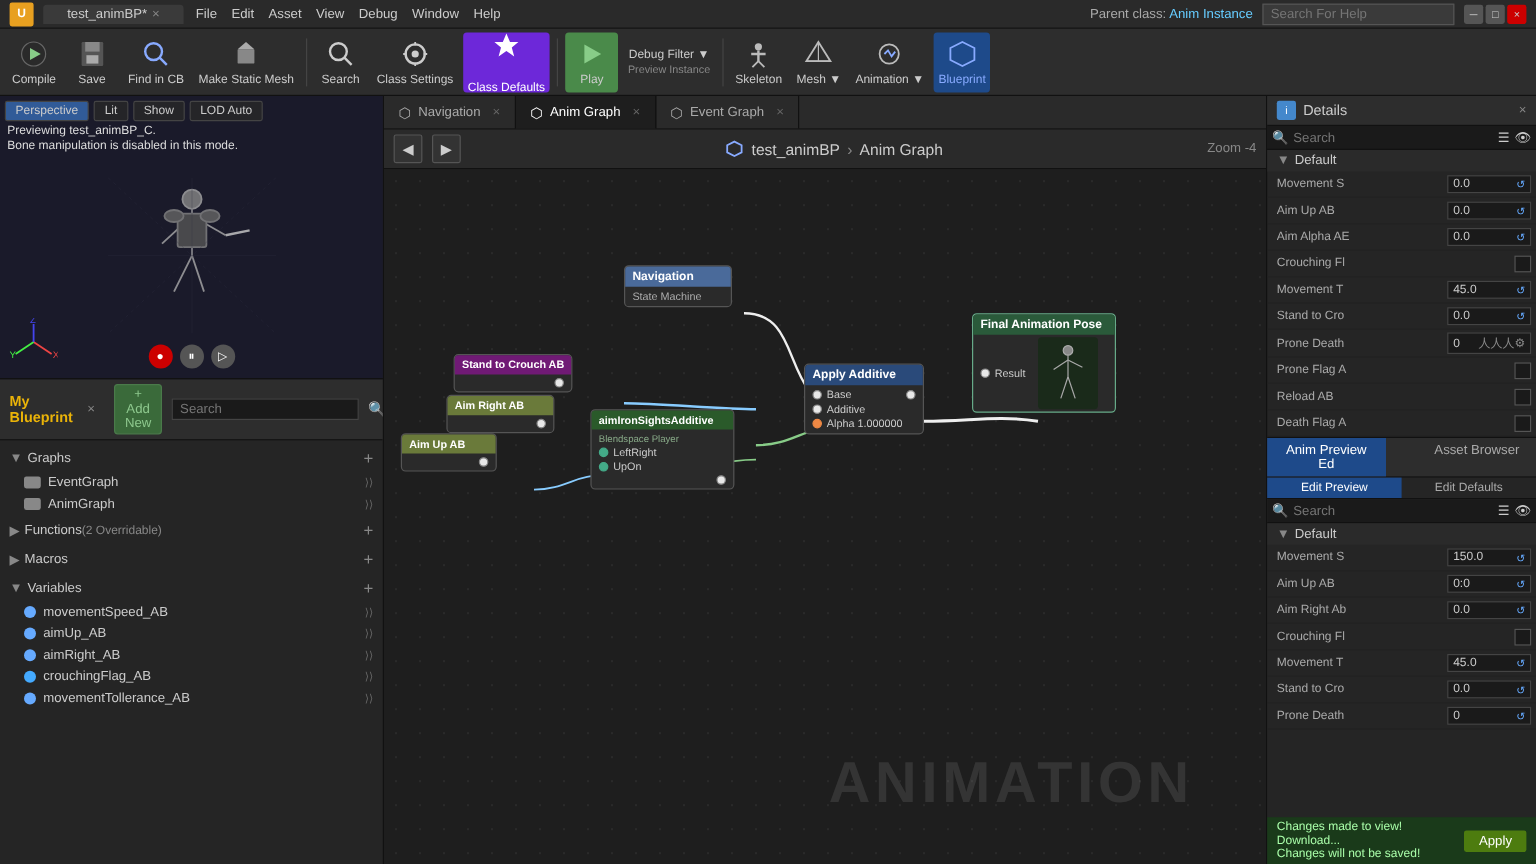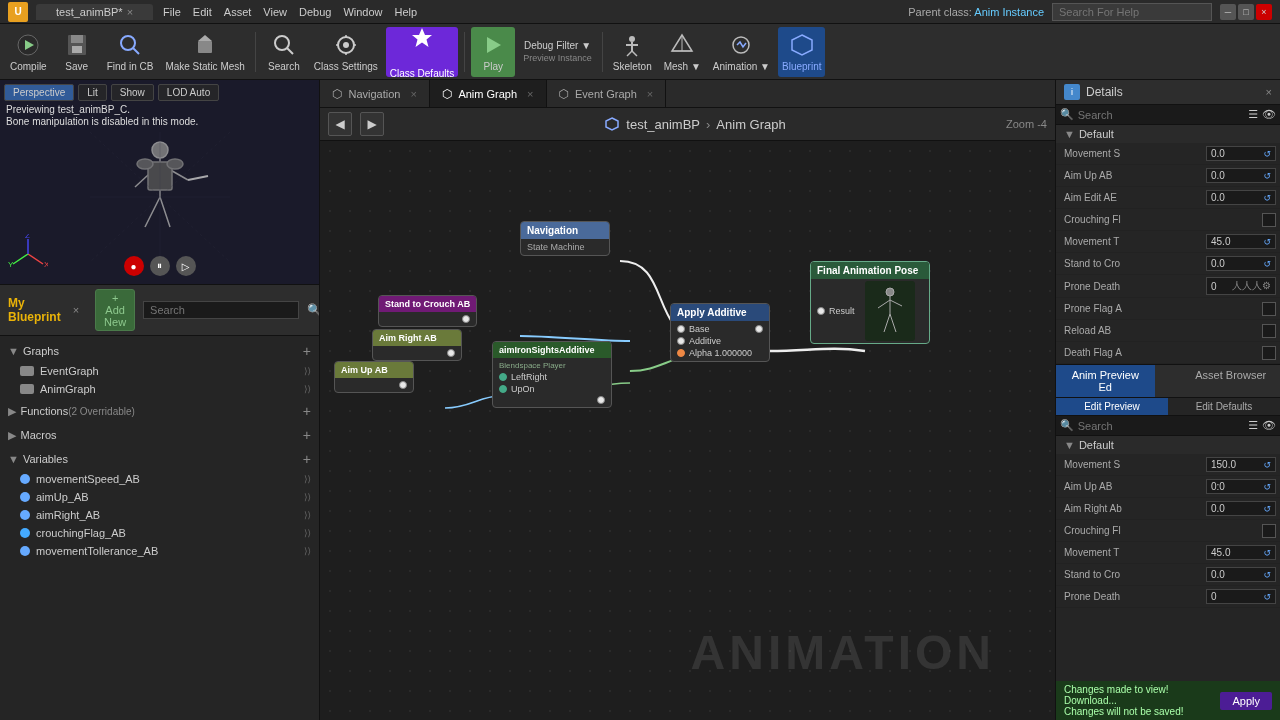--- a/index.html
+++ b/index.html
@@ -25,21 +25,21 @@
     .toolbar-btn .icon { width: 28px; height: 28px; display: flex; align-items: center; justify-content: center; }
     .toolbar-btn.active { background: #e8a020; color: #fff; }
     .toolbar-sep { width: 1px; height: 40px; background: #444; margin: 0 2px; }
     .play-btn { background: #4a8a4a; border-radius: 3px; }
 
     
     #main { display: flex; height: calc(720px - 24px - 56px); }
 
     
     #left-panel { width: 320px; display: flex; flex-direction: column; background: #252525; border-right: 1px solid #111; }
-    #viewport { height: 205px; background: #1a1a2a; position: relative; overflow: hidden; border-bottom: 1px solid #111; }
+    #viewport { height: 236px; background: #1a1a2a; position: relative; overflow: hidden; border-bottom: 1px solid #111; }
     #viewport .vp-toolbar { position: absolute; top: 4px; left: 4px; right: 4px; display: flex; gap: 4px; z-index: 2; }
     .vp-btn { background: rgba(40,40,40,0.85); border: 1px solid #444; color: #ccc; padding: 2px 8px; font-size: 10px; cursor: pointer; border-radius: 2px; }
     .vp-btn.active { background: rgba(60,120,200,0.7); }
     #viewport .preview-text { position: absolute; top: 24px; left: 6px; font-size: 10px; color: #ddd; z-index: 2; }
     #viewport .bone-text { position: absolute; top: 36px; left: 6px; font-size: 10px; color: #ddd; z-index: 2; }
     #viewport .char-area { position: absolute; bottom: 20px; left: 30px; right: 30px; top: 50px; display: flex; align-items: center; justify-content: center; }
     #viewport .axes { position: absolute; bottom: 8px; left: 8px; font-size: 9px; color: #e44; }
     #viewport .record-btns { position: absolute; bottom: 8px; left: 50%; transform: translateX(-50%); display: flex; gap: 6px; }
     .rec-btn { width: 20px; height: 20px; border-radius: 50%; cursor: pointer; display: flex; align-items: center; justify-content: center; font-size: 10px; color: #fff; }
     .rec-btn.record { background: #c00; }
@@ -115,21 +115,21 @@
     
     #preview-editor-tabs { background: #2d2d2d; display: flex; border-top: 1px solid #111; border-bottom: 1px solid #111; gap: 27px; }
     .pe-tab { padding: 4px 8px; font-size: 11px; color: #aaa; cursor: pointer; flex: 1; text-align: center; }
     .pe-tab.active { background: #1e4a8a; color: #fff; }
     #preview-editor-content { flex: 1; overflow-y: auto; background: #252525; }
     #preview-ed-search { background: #1a1a1a; display: flex; align-items: center; padding: 3px 4px; gap: 4px; border-bottom: 1px solid #111; }
     #preview-ed-search input { flex: 1; background: transparent; border: none; color: #ccc; font-size: 11px; outline: none; }
 
     
     #bottom-bar { background: #1a3a1a; padding: 3px 8px; font-size: 10px; color: #afa; display: flex; align-items: center; justify-content: space-between; }
-    #bottom-bar .apply-btn { background: #4c1d95; color: #fff; border: none; padding: 3px 12px; font-size: 11px; cursor: pointer; border-radius: 2px; }
+    #bottom-bar .apply-btn { background: #4d7c0f; color: #fff; border: none; padding: 3px 12px; font-size: 11px; cursor: pointer; border-radius: 2px; }
 
     
     ::-webkit-scrollbar { width: 6px; height: 6px; }
     ::-webkit-scrollbar-track { background: #1a1a1a; }
     ::-webkit-scrollbar-thumb { background: #444; border-radius: 3px; }
 
     
     .watermark { position: absolute; color: rgba(180,180,180,0.15); font-size: 48px; font-weight: bold; letter-spacing: 4px; bottom: 40px; right: 60px; pointer-events: none; z-index: 10; margin-left: 33px; }
   </style>
 </head>
@@ -611,21 +611,21 @@
       </div>
     </div>
     <div class="details-row">
       <span class="label">Aim Up AB</span>
       <div class="value-box">
         <span>0.0</span>
         <span class="reset-btn">↺</span>
       </div>
     </div>
     <div class="details-row">
-      <span class="label">Aim Edit AE</span>
+      <span class="label">Aim Alpha AE</span>
       <div class="value-box">
         <span>0.0</span>
         <span class="reset-btn">↺</span>
       </div>
     </div>
     <div class="details-row">
       <span class="label">Crouching Fl</span>
       <div class="checkbox"></div>
     </div>
     <div class="details-row">

